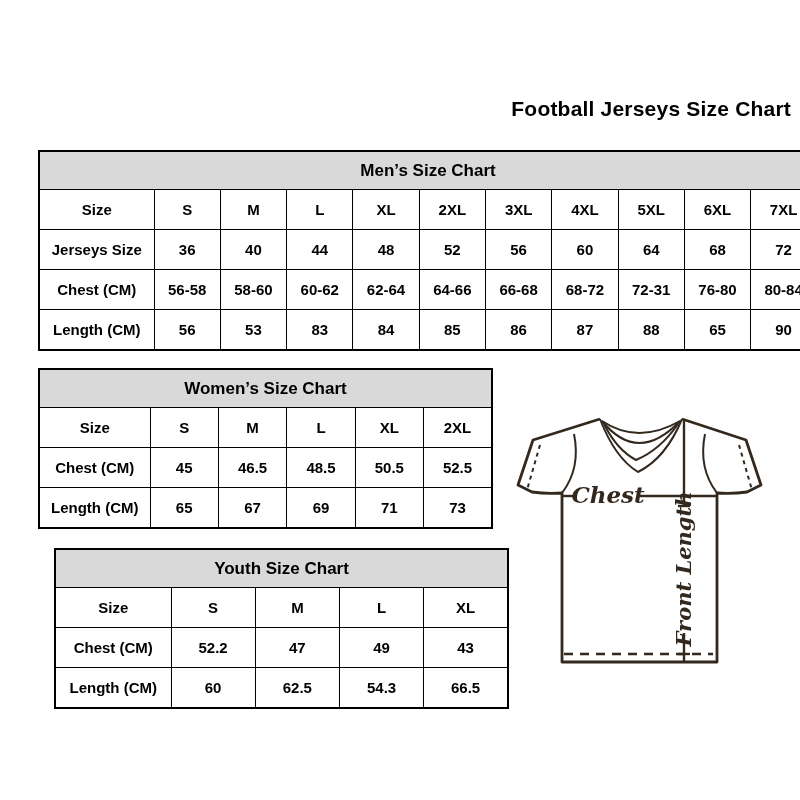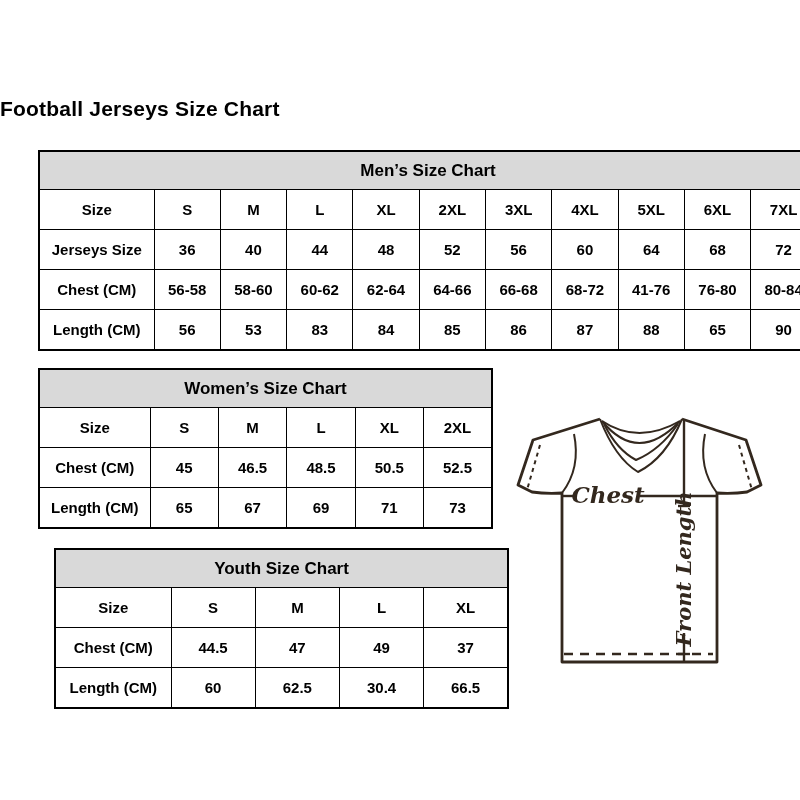--- a/index.html
+++ b/index.html
@@ -5,21 +5,21 @@
   :root{
     --header-bg:#d9d9d9;
     --border:#000000;
     --text:#000000;
     --jersey:#33281e;
     --bg:#ffffff;
   }
   html,body{margin:0;padding:0;background:var(--bg);}
   .canvas{position:relative;width:800px;height:800px;background:var(--bg);overflow:hidden;
           font-family:"Liberation Sans",sans-serif;color:var(--text);}
-  .title{position:absolute;top:97px;left:0;width:791px;text-align:left;
+  .title{position:absolute;top:97px;left:0;width:791px;text-align:right;
          font-size:21px;font-weight:bold;letter-spacing:.2px;}
   table{position:absolute;border-collapse:collapse;table-layout:fixed;background:#fff;
         border:2.5px solid var(--border);}
   th,td{border:1.5px solid var(--border);text-align:center;vertical-align:middle;
         font-weight:bold;color:var(--text);padding:0;overflow:hidden;white-space:nowrap;}
   tr.section-header th{background:var(--header-bg);font-size:17px;height:37px;}
   tbody th,tbody td{font-size:15px;height:39px;}
   #men{left:38px;top:150px;width:780px;}
   #women{left:38px;top:368px;width:455px;border-radius:21px;}
   #youth{left:54px;top:548px;width:455px;}
@@ -93,21 +93,21 @@
         </tr>
         <tr>
           <th>Chest (CM)</th>
           <td>56-58</td>
           <td>58-60</td>
           <td>60-62</td>
           <td>62-64</td>
           <td>64-66</td>
           <td>66-68</td>
           <td>68-72</td>
-          <td>41-76</td>
+          <td>72-31</td>
           <td>76-80</td>
           <td>80-84</td>
         </tr>
         <tr>
           <th>Length (CM)</th>
           <td>56</td>
           <td>53</td>
           <td>83</td>
           <td>84</td>
           <td>85</td>
@@ -176,30 +176,30 @@
       <tbody>
         <tr>
           <th>Size</th>
           <td>S</td>
           <td>M</td>
           <td>L</td>
           <td>XL</td>
         </tr>
         <tr>
           <th>Chest (CM)</th>
-          <td>44.5</td>
+          <td>52.2</td>
           <td>47</td>
           <td>49</td>
-          <td>37</td>
+          <td>43</td>
         </tr>
         <tr>
           <th>Length (CM)</th>
           <td>60</td>
           <td>62.5</td>
-          <td>30.4</td>
+          <td>54.3</td>
           <td>66.5</td>
         </tr>
       </tbody>
     </table>
 
   <svg class="jersey" viewBox="0 0 270 270">
 
     <path class="j w3" d="M100,16 L33,37 L18,82 L32,89 Q46,91 62,90 L62,259 L217,259 L217,90 Q233,91 247,89 L261,82 L246,37 L182,16"></path>
 
     <path class="j w2" d="M74,31 Q81,65 62,90"></path>

